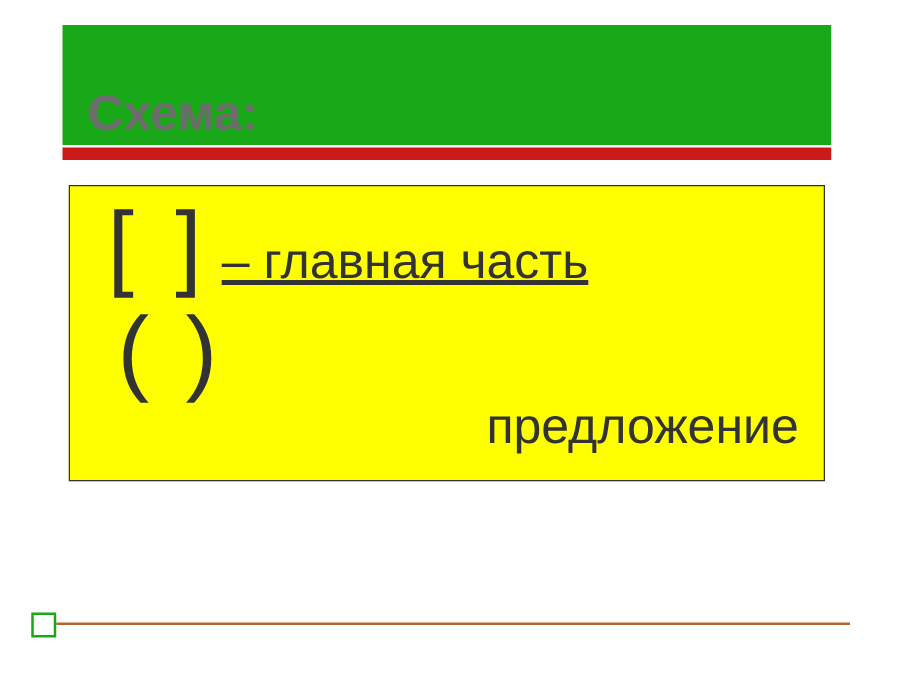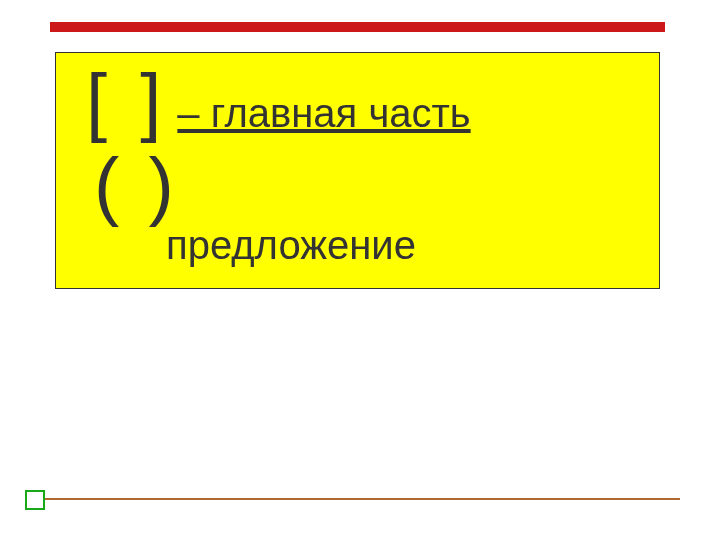--- a/index.html
+++ b/index.html
@@ -58,21 +58,21 @@
   .row1 {
     display: flex;
     align-items: baseline;
     margin-bottom: 8px;
   }
   .row2-line1 {
     display: flex;
     align-items: baseline;
   }
   .row2-line2 {
-    text-align: left;
+    text-align: right;
     font-size: 40px;
     margin-left: 90px;
   }
   .square-bracket {
     padding-left: 10px;
   }
   .big-text {
     font-size: 76px;
     letter-spacing: 6px;
     line-height: 1;
@@ -105,20 +105,23 @@
     border: 2px solid #18A818;
     background: #ffffff;
   }
 </style>
 </head>
 <body>
 
 <div class="slide">
 
   <div class="title-block">
+    <div class="title-green">
+      <div class="title-text">Схема:</div>
+    </div>
     <div class="title-red-line"></div>
   </div>
 
   <div class="content-box">
     <div class="row1">
       <span class="square-bracket">
         <span class="big-text">[     ]</span>
       </span>
       <span class="dash-label">– главная часть</span>
     </div>

